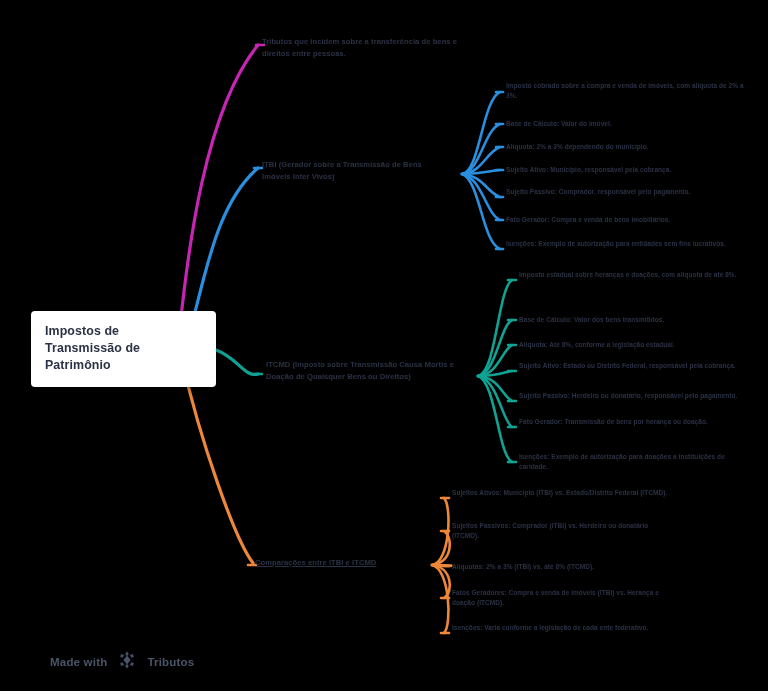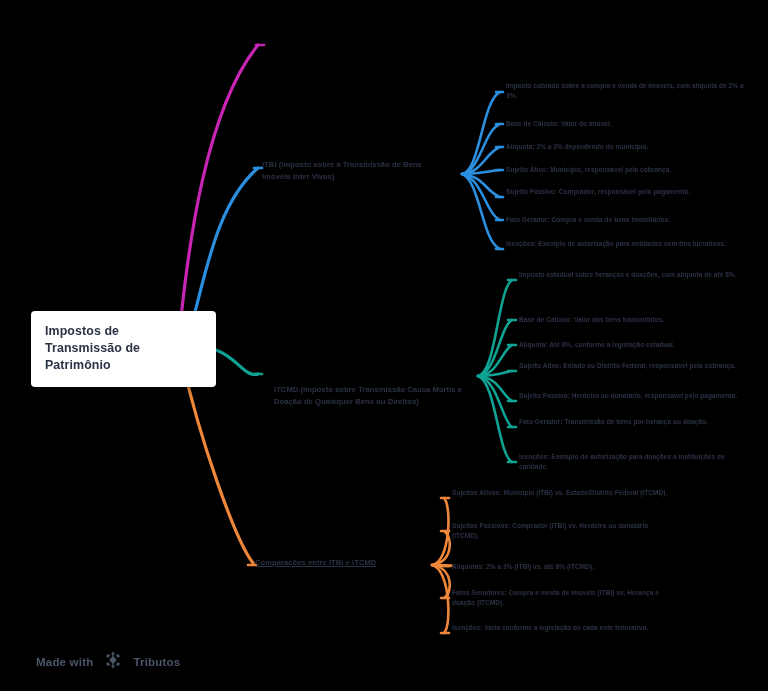--- a/index.html
+++ b/index.html
@@ -61,38 +61,38 @@
     letter-spacing: 0.05px;
     z-index: 4;
   }
   .branch-label.c-magenta { color: #2b3245; }
   .branch-label.c-blue    { color: #2b3245; }
   .branch-label.c-teal    { color: #2b3245; }
   .branch-label.c-orange  { color: #2b3245; text-decoration: underline; }
 
   .b1 { left: 262px; top: 36px;  width: 205px; }
   .b2 { left: 262px; top: 159px; width: 190px; }
-  .b3 { left: 274px; top: 359px; width: 200px; margin-top: 25px; }
+  .b3 { left: 266px; top: 359px; width: 200px; }
   .b4 { left: 255px; top: 557px; width: 190px; }
 
   
   .leaf-label {
     position: absolute;
     font-size: 6.5px;
     line-height: 10px;
     font-weight: bold;
     color: #2b3245;
     letter-spacing: 0.05px;
     z-index: 4;
   }
 
   
   .watermark {
     position: absolute;
-    left: 36px;
+    left: 50px;
     top: 650px;
     display: flex;
     align-items: center;
     gap: 9px;
     z-index: 6;
   }
   .watermark .wm-text {
     font-size: 11.5px;
     font-weight: bold;
     color: #4a5568;
@@ -174,22 +174,23 @@
         <path d="M 254 374 L 262 374" stroke="#0fa394"></path>
         <path d="M 248 565 L 256 565" stroke="#ee8739"></path>
       </g>
     </g>
   </svg>
 
   <div class="root-node">
     <div class="root-title">Impostos de Transmissão de Patrimônio</div>
   </div>
 
-
-  <div class="branch-label c-blue b2">ITBI (Imposto sobre a Transmissão de Bens Imóveis Inter Vivos)</div>
+  <div class="branch-label c-magenta b1">Tributos que incidem sobre a transferência de bens e direitos entre pessoas.</div>
+
+  <div class="branch-label c-blue b2">ITBI (Gerador sobre a Transmissão de Bens Imóveis Inter Vivos)</div>
 
   <div class="branch-label c-teal b3">ITCMD (Imposto sobre Transmissão Causa Mortis e Doação de Quaisquer Bens ou Direitos)</div>
 
   <div class="branch-label c-orange b4">Comparações entre ITBI e ITCMD</div>
 
   <div class="leaf-label" style="left:506px; top:81px; width:238px;">Imposto cobrado sobre a compra e venda de imóveis, com alíquota de 2% a 3%.</div>
   <div class="leaf-label" style="left:506px; top:119px; width:238px;">Base de Cálculo: Valor do imóvel.</div>
   <div class="leaf-label" style="left:506px; top:142px; width:238px;">Alíquota: 2% a 3% dependendo do município.</div>
   <div class="leaf-label" style="left:506px; top:165px; width:238px;">Sujeito Ativo: Município, responsável pela cobrança.</div>
   <div class="leaf-label" style="left:506px; top:187px; width:228px;">Sujeito Passivo: Comprador, responsável pelo pagamento.</div>

